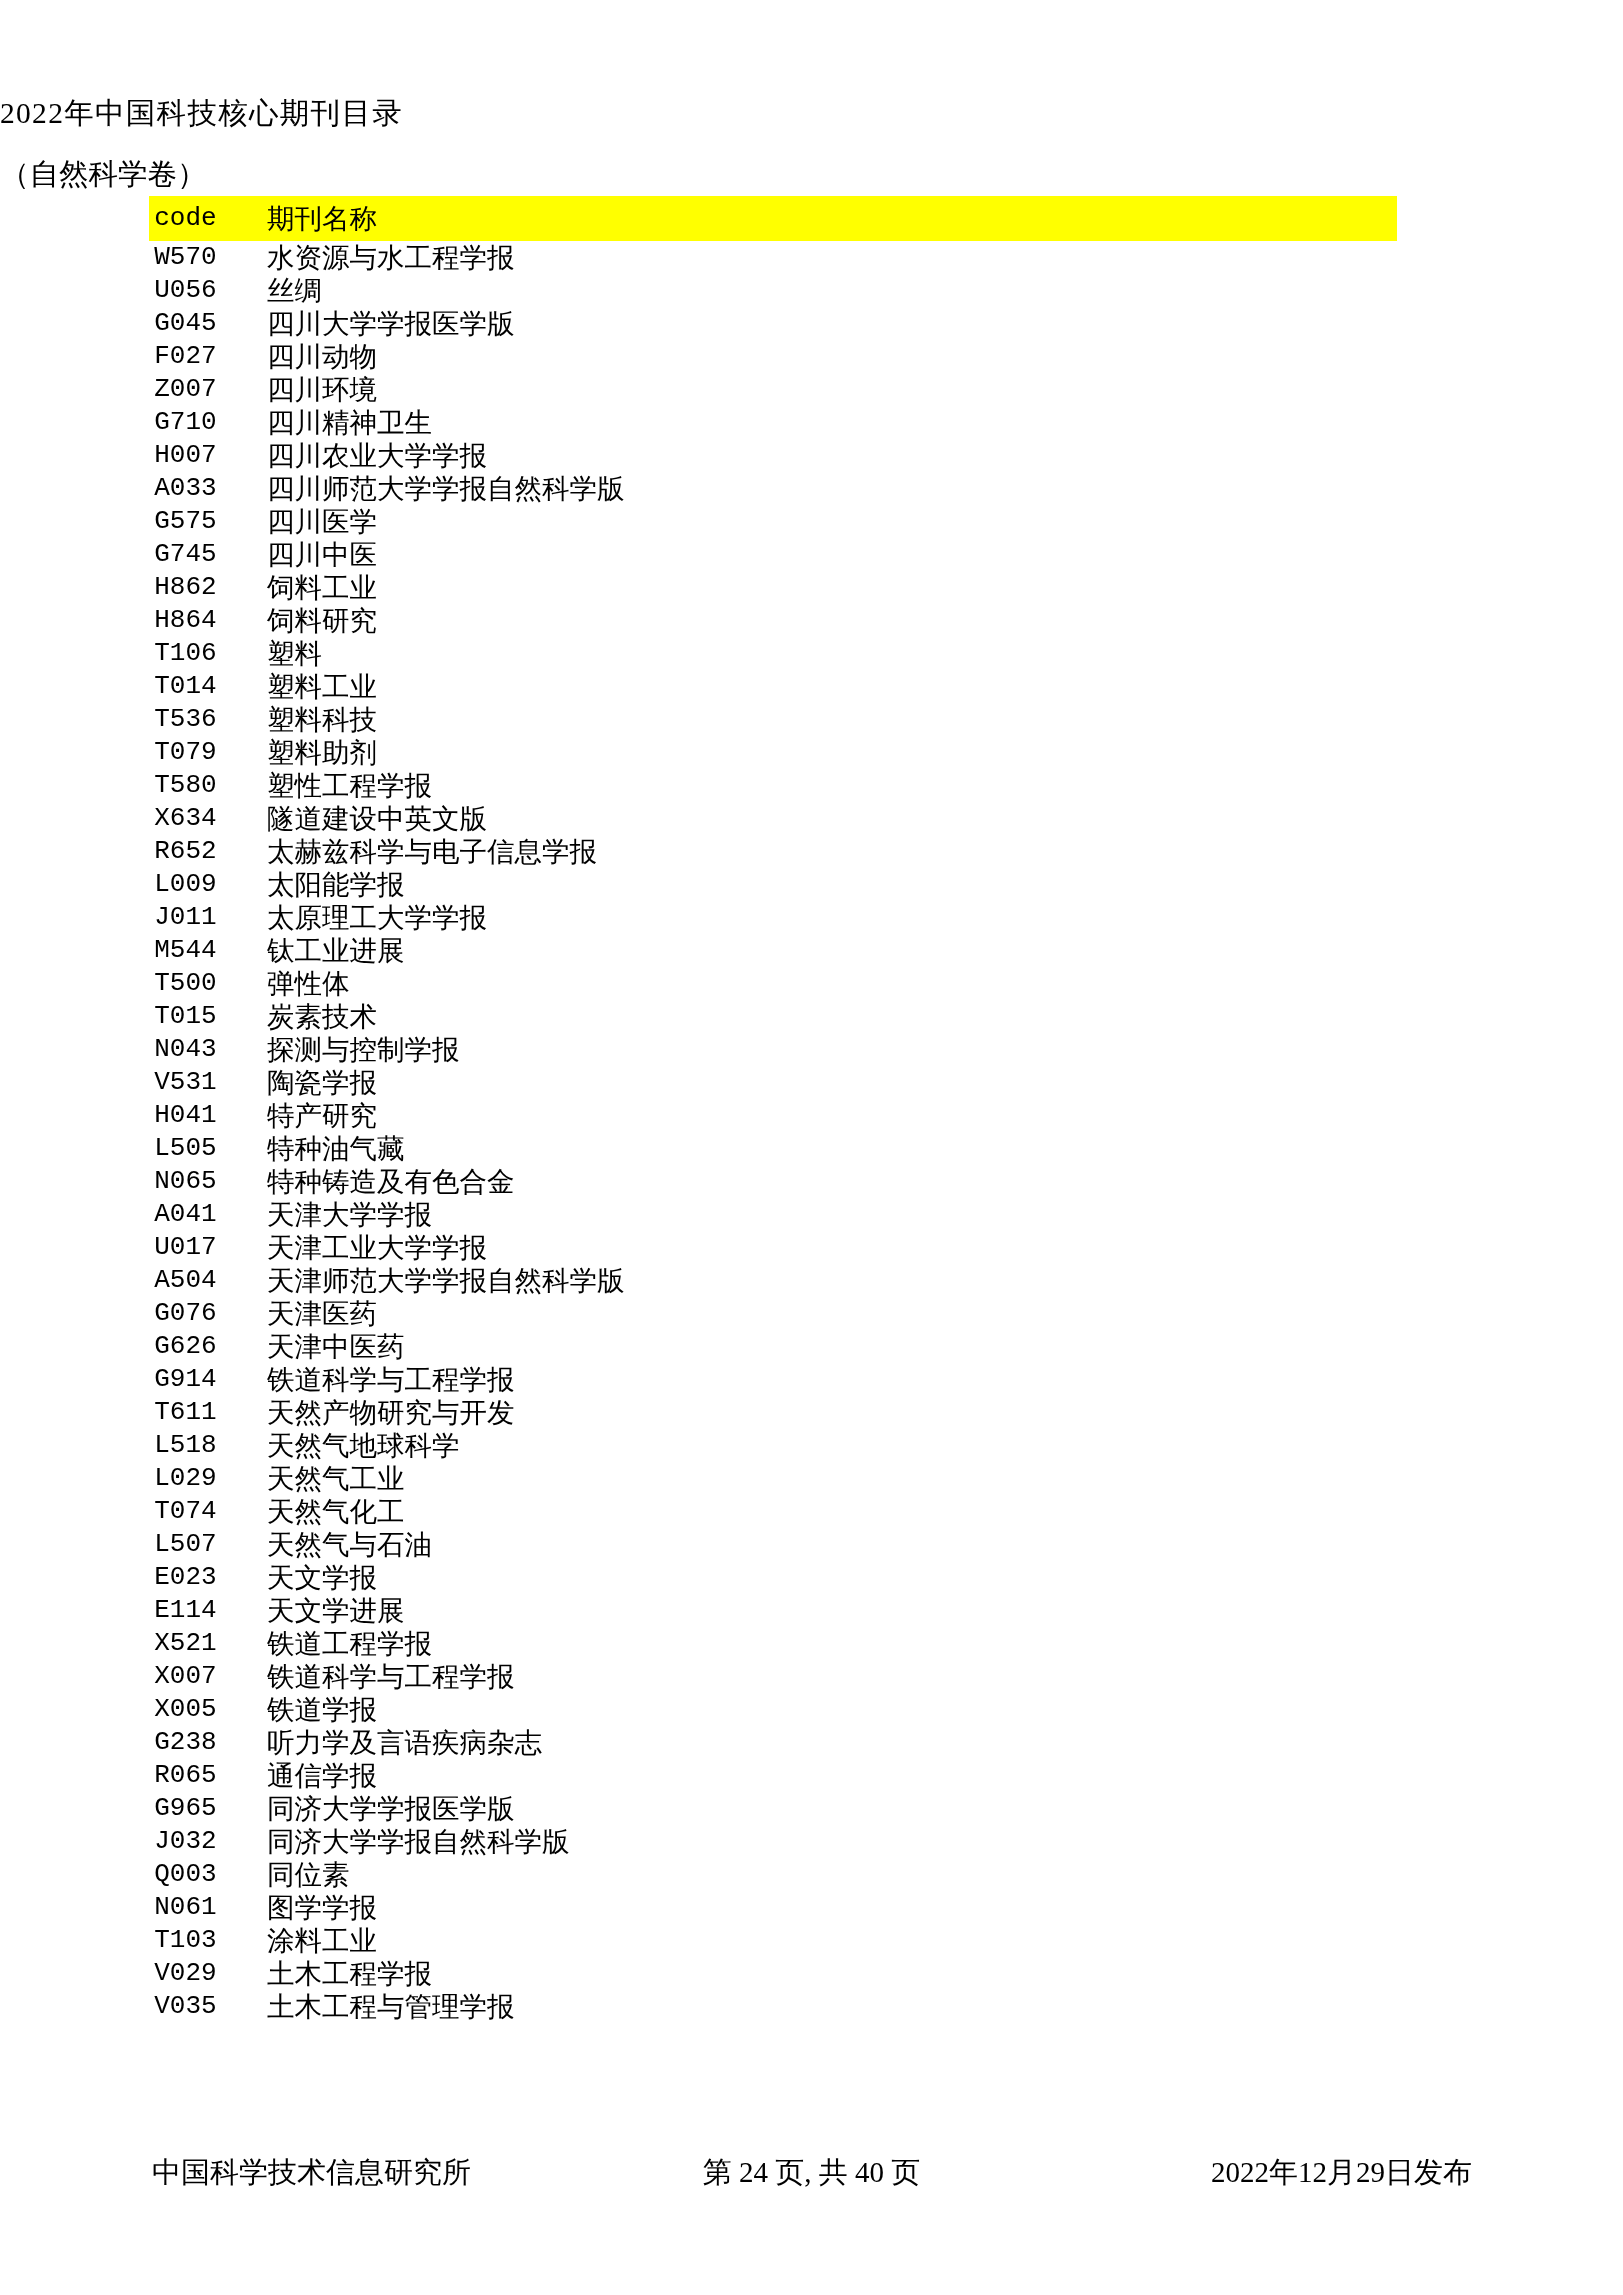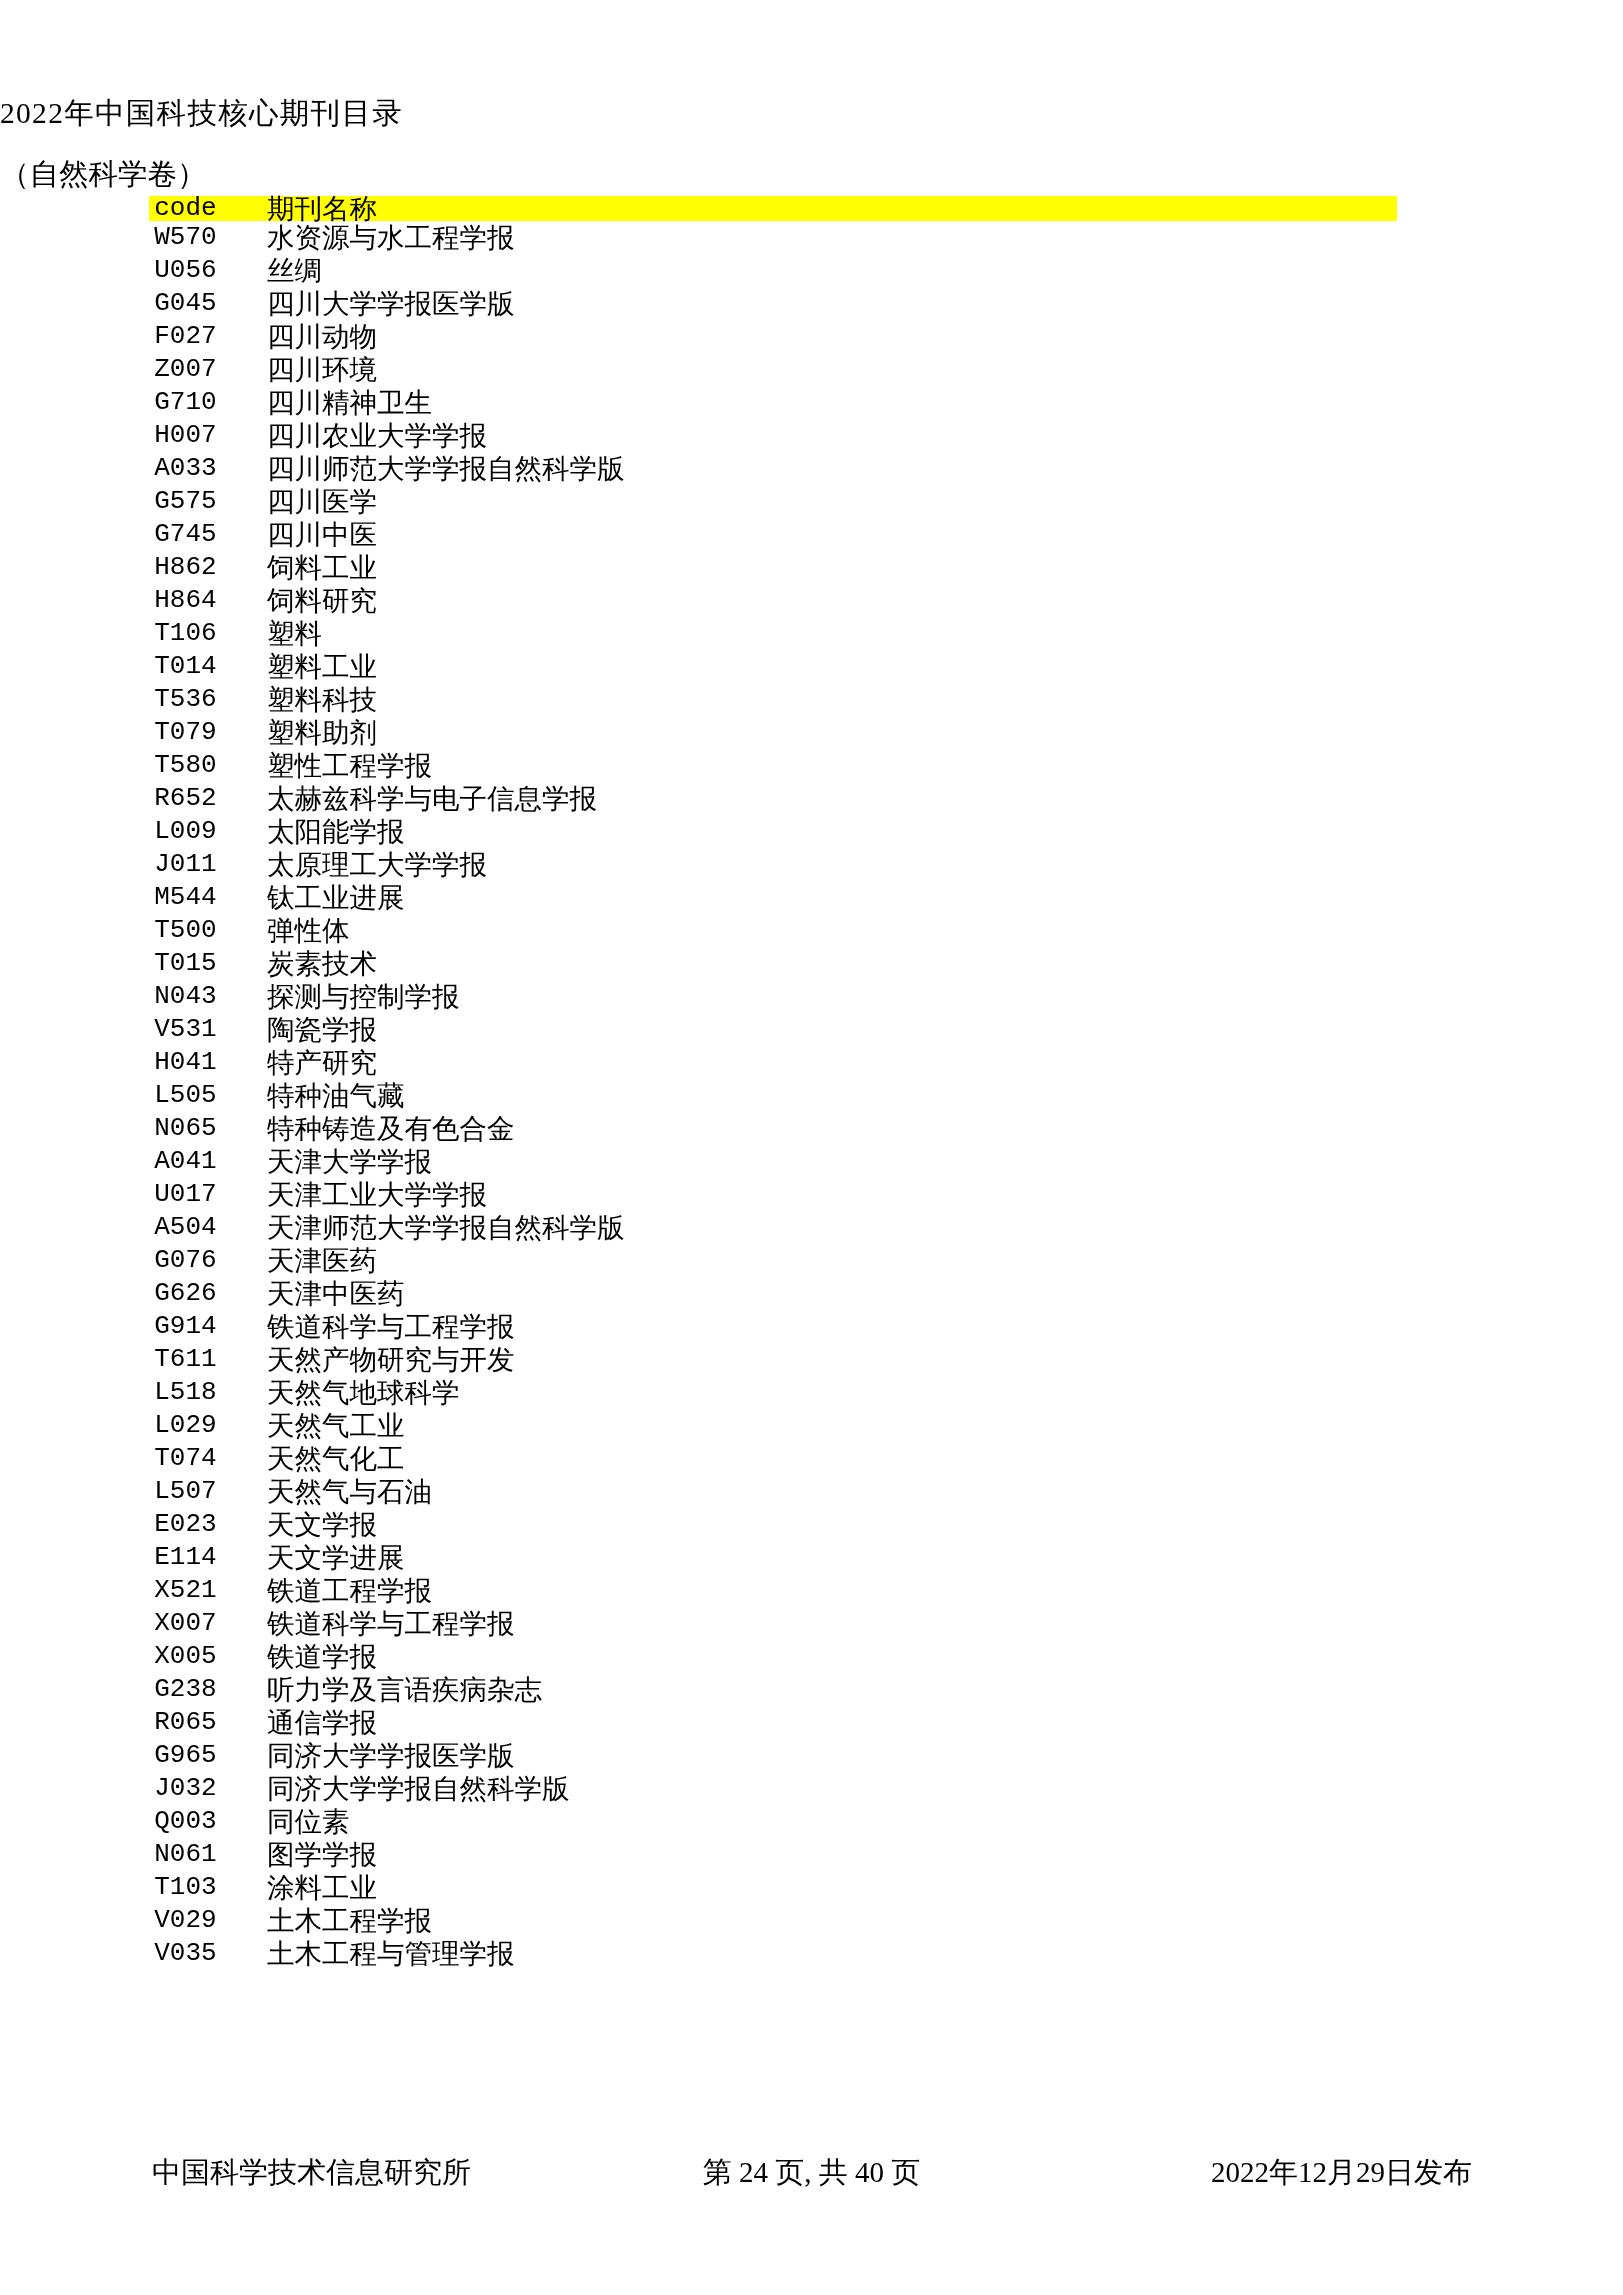--- a/index.html
+++ b/index.html
@@ -32,21 +32,21 @@
     line-height: 34px;
     margin-top: 27px;
   }
   .journal-table {
     position: absolute;
     left: 149px;
     top: 196px;
     width: 1248px;
   }
   .header-row {
-    height: 25px;
+    height: 45px;
     background: #ffff00;
     display: flex;
     align-items: center;
     font-size: 27.5px;
     line-height: 31px;
   }
   .row {
     height: 33px;
     display: flex;
     align-items: center;
@@ -154,20 +154,24 @@
         </div>
         <div class="row">
           <span class="col-code">T079</span>
           <span class="col-name">塑料助剂</span>
         </div>
         <div class="row">
           <span class="col-code">T580</span>
           <span class="col-name">塑性工程学报</span>
         </div>
         <div class="row">
+          <span class="col-code">X634</span>
+          <span class="col-name">隧道建设中英文版</span>
+        </div>
+        <div class="row">
           <span class="col-code">R652</span>
           <span class="col-name">太赫兹科学与电子信息学报</span>
         </div>
         <div class="row">
           <span class="col-code">L009</span>
           <span class="col-name">太阳能学报</span>
         </div>
         <div class="row">
           <span class="col-code">J011</span>
           <span class="col-name">太原理工大学学报</span>

